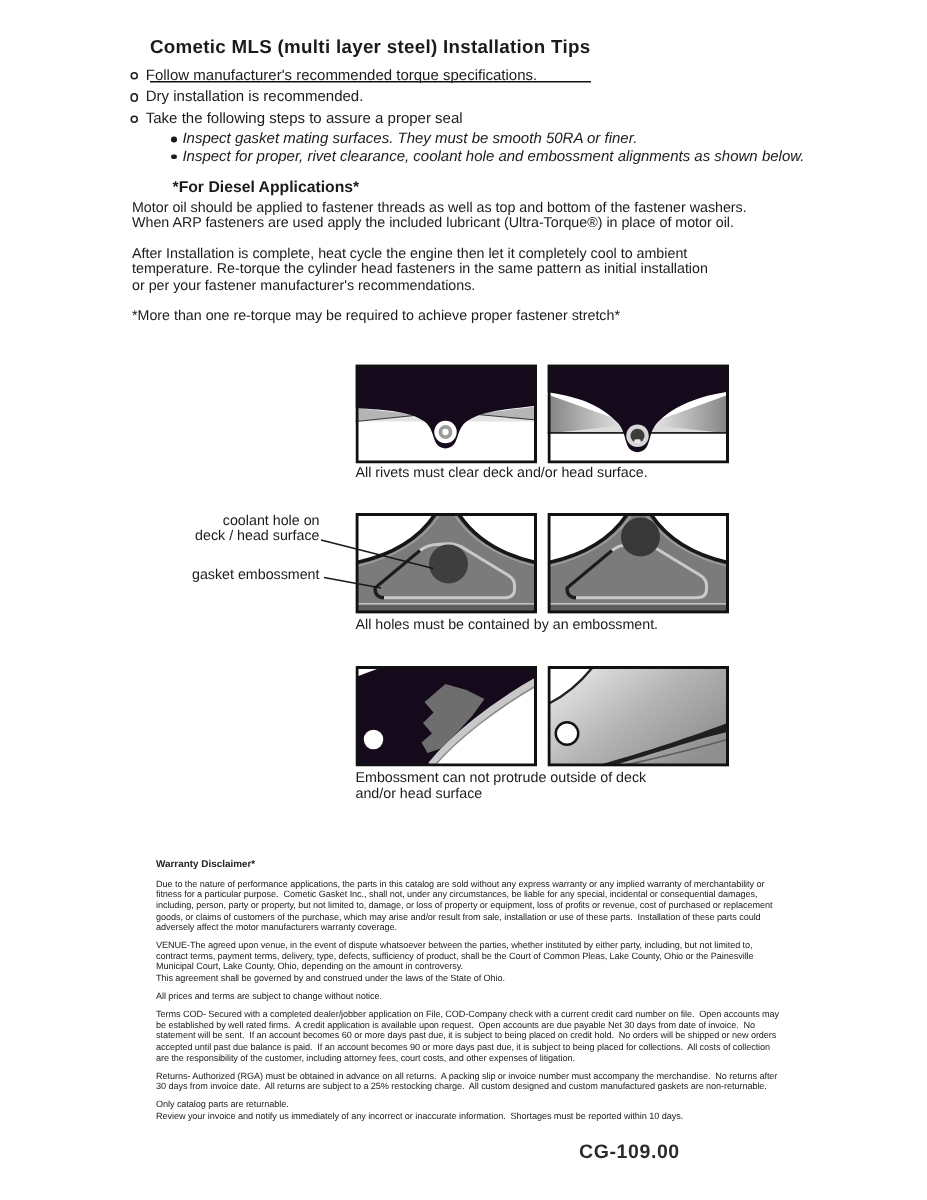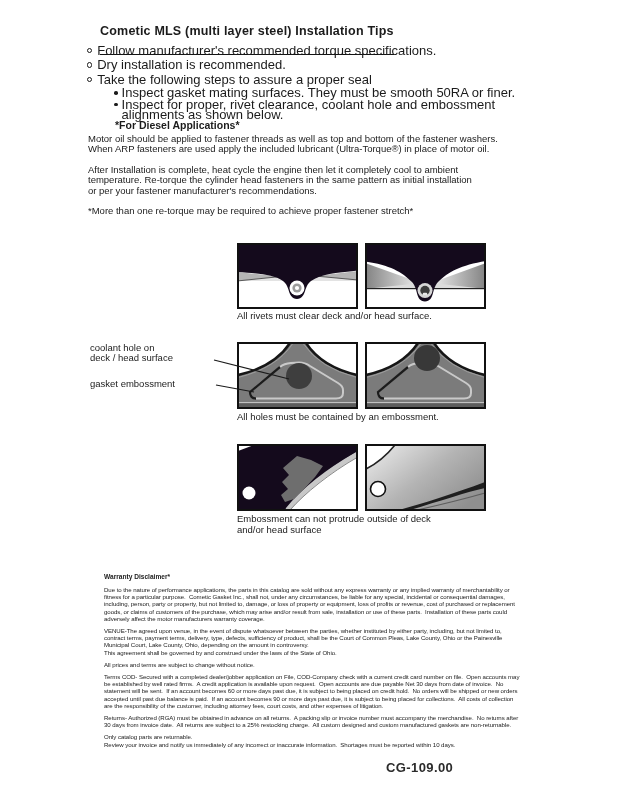--- a/index.html
+++ b/index.html
@@ -9,44 +9,44 @@
     overflow:hidden;
   }
   .pre { white-space:pre-line; }
 
   .title {
     position:absolute; left:100px; top:24px;
     font-size:12.5px; font-weight:bold; letter-spacing:.2px;
     border-bottom:1.6px solid #111; padding-bottom:16px; display:inline-block;
   }
 
-  .bullets { position:absolute; left:87px; top:45px; width:460px; font-size:13px; }
+  .bullets { position:absolute; left:87px; top:45px; width:460px; font-size:10px; }
   .b-item { display:flex; align-items:flex-start; line-height:11px; margin-bottom:3.4px; }
   .b-item .marker {
     width:3.2px; height:3.2px; border:1px solid #1b1b1b; border-radius:50%;
     margin:3px 5px 0 0; flex:none; background:#fff;
   }
-  .sub-item { display:flex; align-items:flex-start; line-height:10.3px; margin:0 0 1.6px 27px; }
+  .sub-item { display:flex; align-items:flex-start; line-height:10.3px; margin:0 0 1.6px 27px;font-style:italic; }
   .sub-item .marker {
     width:3.6px; height:3.6px; border-radius:50%; background:#1b1b1b;
     margin:2.8px 4px 0 0; flex:none;
   }
 
   .diesel-heading { position:absolute; left:88px; top:119px; font-size:10.5px; font-weight:bold;margin-left:27px; }
   .para { position:absolute; left:88px; width:450px; font-size:9.5px; line-height:10.3px; }
   .para.p1 { top:134px; }
   .para.p2 { top:165px; }
   .para.p3 { top:206px; }
 
   .dg-label { position:absolute; width:121px; text-align:center; font-size:12.5px; letter-spacing:.4px; color:#161616;margin-top:30px; }
   .dg-box { position:absolute; width:121px; }
   .dg-box svg { display:block; }
   .dg-caption { position:absolute; left:237px; font-size:9.5px; line-height:10.5px; }
 
-  .anno { position:absolute; left:90px; width:123px; text-align:left; font-size:9.5px; line-height:9.8px; }
+  .anno { position:absolute; left:90px; width:123px; text-align:right; font-size:9.5px; line-height:9.8px; }
   .anno1 { top:343px; }
   .anno2 { top:379px; }
   .leader { position:absolute; left:210px; top:354px; }
 
   .legal { position:absolute; left:104px; top:573px; width:420px; color:#222; }
   .legal .lg-head { font-size:6.6px; font-weight:bold; }
   .legal .lg-para { font-size:6.1px; line-height:7.2px; letter-spacing:-.06px; margin-top:5px; white-space:pre; }
   .legal .lg-para.first { margin-top:6px; }
 
   .page-num { position:absolute; left:386px; top:760px; font-size:13px; letter-spacing:.4px; color:#2b2b2b;font-weight:bold; }

